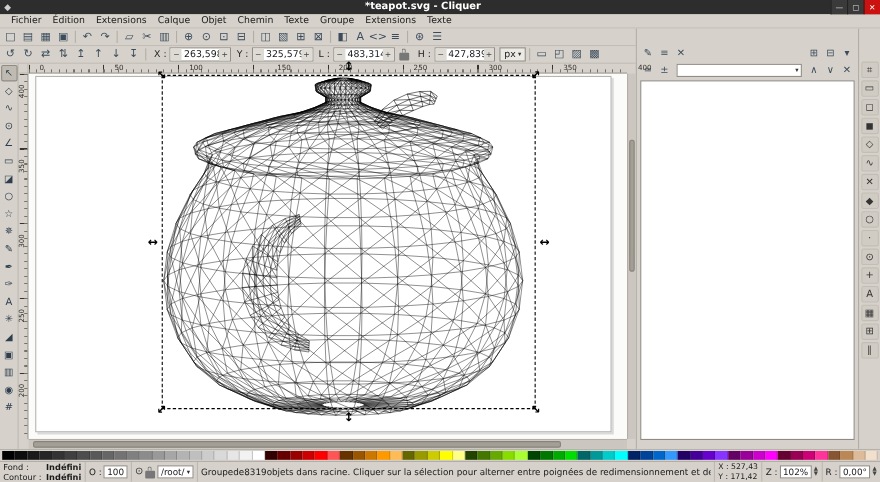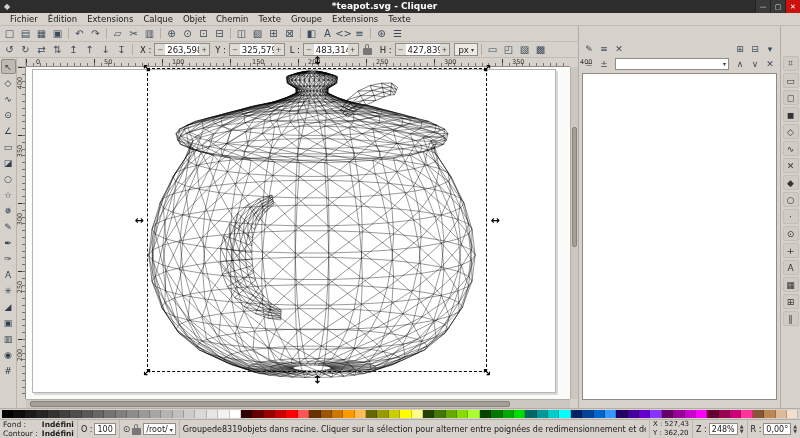--- a/index.html
+++ b/index.html
@@ -420,26 +420,26 @@
   </div>
   <div class="sb-msg" id="status-message">
       <b>Groupe</b>
       <span> de </span>
       <b>8319</b>
       <span> objets dans racine. Cliquer sur la sélection pour alterner entre poignées de redimensionnement et de rotation.</span>
     </div>
   <div class="sb-block">
     <div class="xy-grid">
       <div><span>X :</span> <span>527,43</span></div>
-      <div><span>Y :</span> <span>362,20</span></div>
+      <div><span>Y :</span> <span>171,42</span></div>
     </div>
   </div>
   <div class="sb-block">
     <span>Z :</span>
-    <span class="sb-box">248%</span>
+    <span class="sb-box">102%</span>
     <span class="sb-steppers">
         <span>▲</span>
         <span>▼</span>
       </span>
   </div>
   <div class="sb-block">
     <span>R :</span>
     <span class="sb-box">0,00°</span>
     <span class="sb-steppers">
         <span>▲</span>

